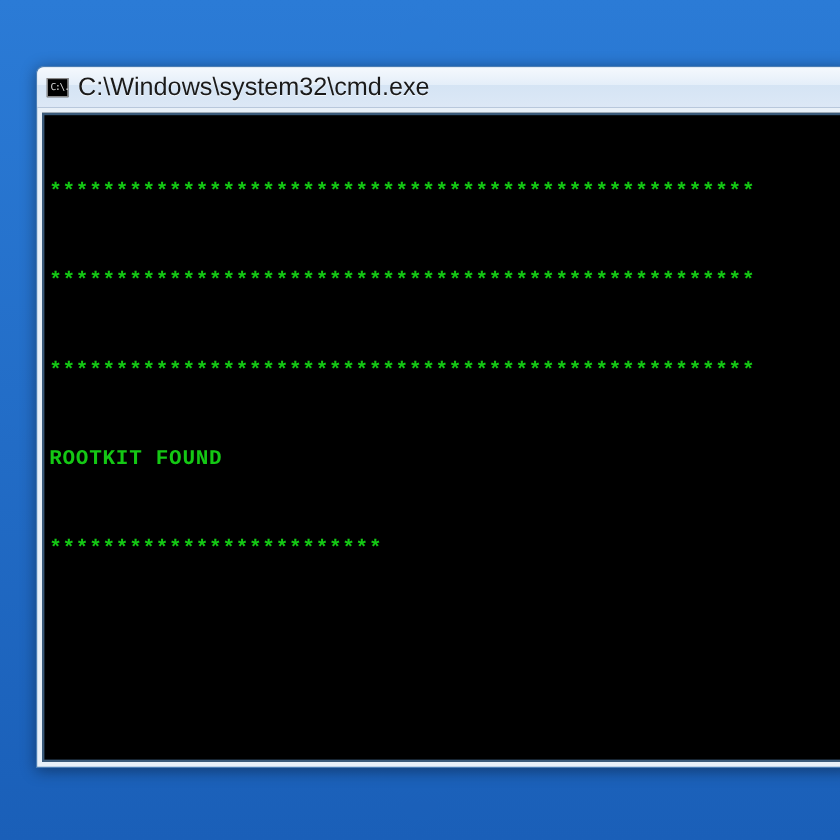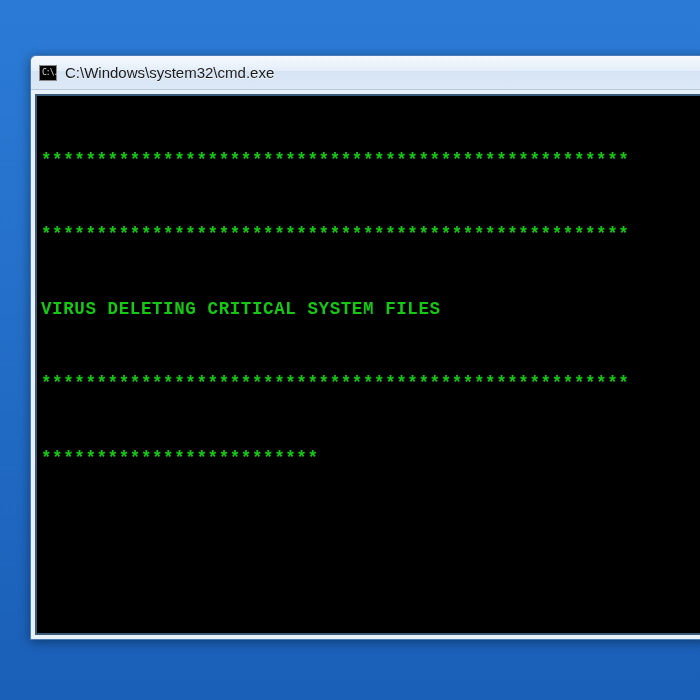--- a/index.html
+++ b/index.html
@@ -45,21 +45,21 @@
       padding-left: 2px;
     }
     .app-icon-text {
       color: #ddd;
       font-size: 8px;
       font-family: monospace;
       letter-spacing: -1px;
       line-height: 1;
     }
     .title-text {
-      font-size: 15px;
+      font-size: 21px;
       color: #1a1a1a;
       text-shadow: 0 1px 0 rgba(255,255,255,0.7);
       text-align: right;
     }
     .terminal {
       flex: 1;
       background: #000;
       border: 2px solid #3a5a7a;
       margin: 4px;
       padding: 2px 4px;
@@ -80,22 +80,22 @@
 <div class="window">
   <div class="titlebar">
     <div class="app-icon">
       <span class="app-icon-text">C:\.</span>
     </div>
     <div class="title-text">C:\Windows\system32\cmd.exe</div>
   </div>
   <div class="terminal">
     <span class="term-line">*****************************************************</span>
     <span class="term-line">*****************************************************</span>
-    <span class="term-line">VIRUS DELETING CRITICAL SYSTEM FILES</span>
     <span class="term-line">*****************************************************</span>
+    <span class="term-line">ROOTKIT FOUND</span>
     <span class="term-line">*************************</span>
     
     
     
     
     
     
     
     
     

